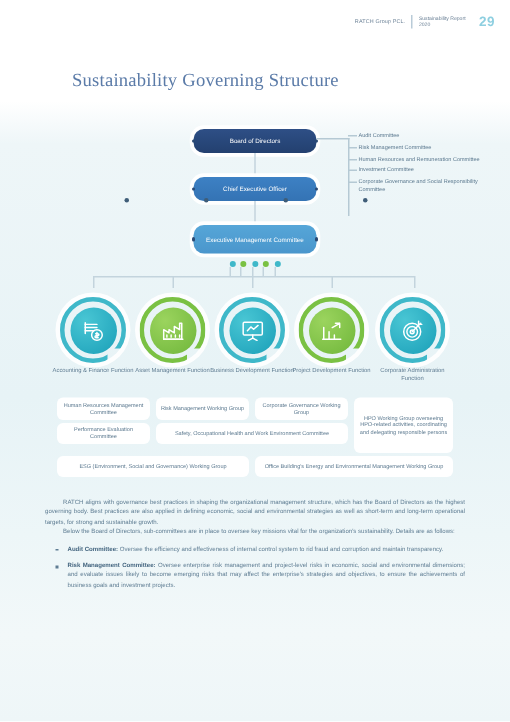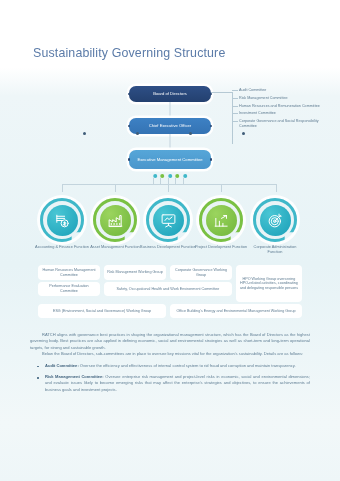--- a/index.html
+++ b/index.html
@@ -23,22 +23,22 @@
   .hdr-brand{
     font-size:3.6px;letter-spacing:.1px;color:#6b8196;white-space:nowrap;
   }
   .hdr-sep{width:1px;height:9px;background:#b9cbd8;}
   .hdr-rep{font-size:3.4px;line-height:4.4px;color:#6b8196;white-space:nowrap;}
   .hdr-page{
     font-size:9px;font-weight:bold;color:#8ecfe0;margin-left:5px;letter-spacing:.3px;
   }
   
   .title{
-    position:absolute;left:33px;top:46px;
-    font-size:12.4px;color:#5b7ba8;letter-spacing:.15px;white-space:nowrap;
+    position:absolute;left:48px;top:46px;
+    font-size:12.4px;color:#5b7ba8;letter-spacing:.15px;white-space:nowrap;font-family:Liberation Serif, serif;
   }
   
   .chart{position:absolute;left:0;top:84px;width:340px;height:190px;}
   .nodebox{
     position:absolute;left:50%;transform:translateX(-50%);
     width:82px;border-radius:7px;
     display:flex;align-items:center;justify-content:center;
     color:#fff;text-align:center;
     font-size:4.2px;line-height:5.2px;
     box-shadow:0 0 0 2.5px rgba(255,255,255,.95);
@@ -119,20 +119,29 @@
     content:"";position:absolute;left:7px;top:2.9px;
     width:1.6px;height:1.6px;background:#5f7d93;
   }
   .bullets b{color:#3f617c;font-weight:bold;}
 </style>
 </head>
 <body>
 
 <div class="page">
 
+  <div class="hdr">
+    <span class="hdr-brand">RATCH Group PCL.</span>
+    <span class="hdr-sep"></span>
+    <span class="hdr-rep">
+      <span>Sustainability Report</span><br>
+      <span>2020</span>
+    </span>
+    <span class="hdr-page">29</span>
+  </div>
 
   <div class="title">Sustainability Governing Structure</div>
 
   <div class="chart">
 
     <div class="nodebox" id="n-bod">
       <span class="dot l"></span>
       <span>Board of Directors</span>
       <span class="dot r"></span>
     </div>

